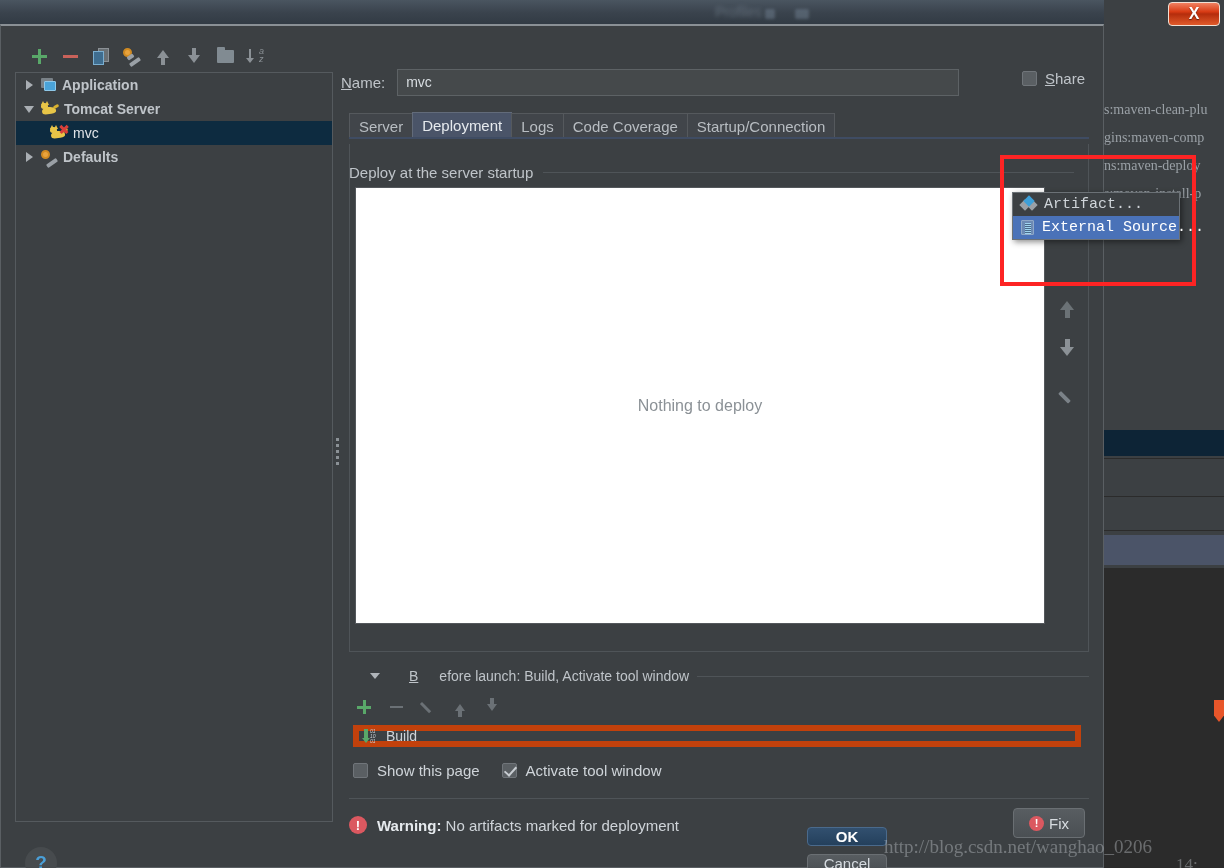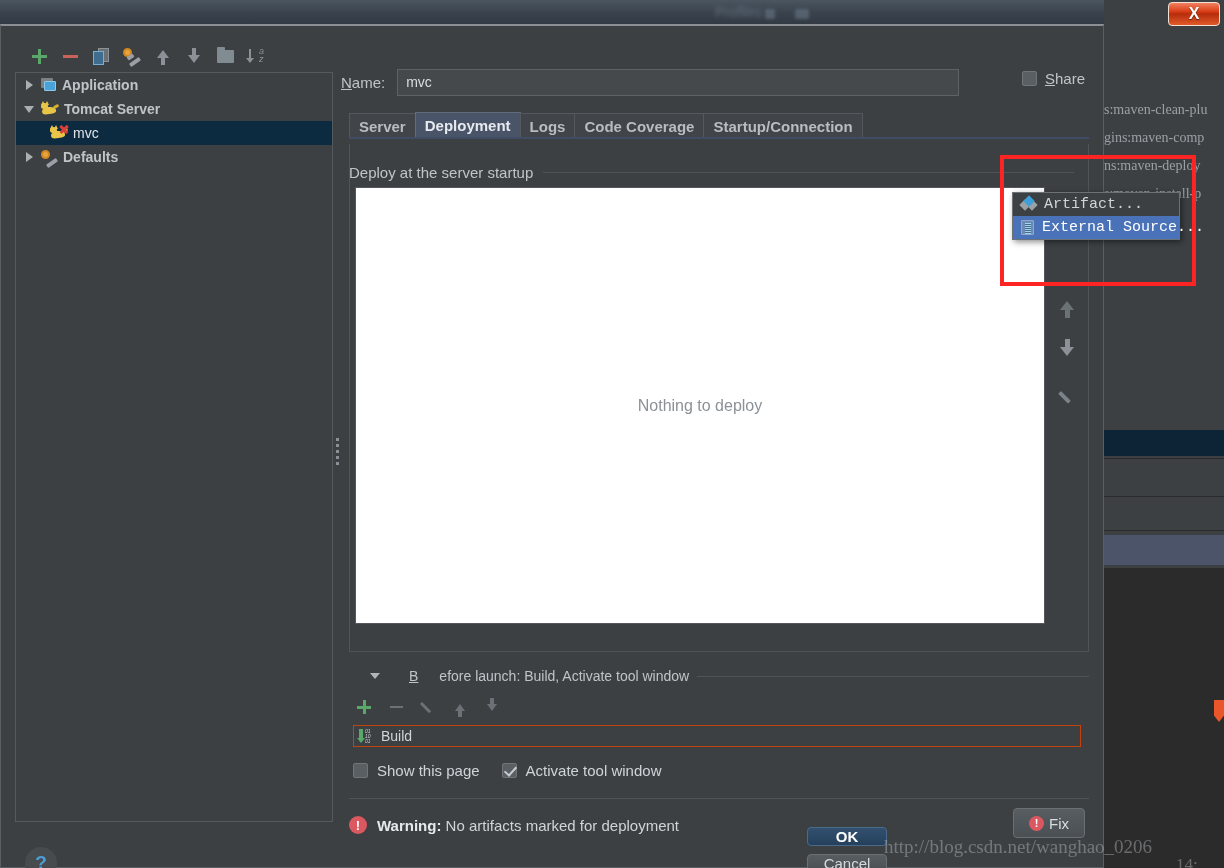--- a/index.html
+++ b/index.html
@@ -304,21 +304,21 @@
   .chk.checked::after {
     content: ""; position: absolute; left: 4px; top: 0px; width: 5px; height: 10px;
     border: solid #c8cdd2; border-width: 0 2px 2px 0; transform: rotate(42deg);
   }
   #share-label { color: #bfc4c9; font-size: 15px; }
   #share-label u { text-decoration: underline; }
 
   
   #tabs {
     position: absolute; left: 8px; top: 72px; width: 740px; height: 26px;
-    display: flex; align-items: flex-end; font-weight: bold;
+    display: flex; align-items: flex-end;
   }
   .tab {
     height: 25px; padding: 0 9px;
     display: flex; align-items: center;
     color: #b8bdc2; font-size: 15px;
     background: #41454a; border: 1px solid #55595d; border-bottom: none;
     margin-right: -1px; cursor: pointer; white-space: nowrap;
   }
   .tab.active {
     background: #4a5468; color: #e6eaee; height: 26px;
@@ -445,21 +445,21 @@
     border-left: 5px solid transparent; border-right: 5px solid transparent;
     border-bottom: 7px solid #6b7176; }
   .bl-up::after { content: ""; position: absolute; left: -2px; top: 7px; width: 4px; height: 6px; background: #6b7176; }
   .bl-down { width: 0; height: 0; position: relative;
     border-left: 5px solid transparent; border-right: 5px solid transparent;
     border-top: 7px solid #6b7176; }
   .bl-down::after { content: ""; position: absolute; left: -2px; top: -13px; width: 4px; height: 6px; background: #6b7176; }
 
   #bl-list {
     position: absolute; left: 12px; top: 685px; width: 728px; height: 22px;
-    background: #3c4043; border: 1px solid #c2410c;
+    background: #3c4043; border: 6px solid #c2410c;
     display: flex; align-items: center; gap: 6px; padding-left: 5px;
   }
   .ico-build { width: 16px; height: 15px; position: relative; flex: none; }
   .ico-build .green-arrow {
     position: absolute; left: 0; top: 0; width: 4px; height: 10px; background: #59a869;
   }
   .ico-build .green-arrow::after {
     content: ""; position: absolute; left: -2.5px; top: 9px;
     border-left: 4.5px solid transparent; border-right: 4.5px solid transparent;
     border-top: 5px solid #59a869;

